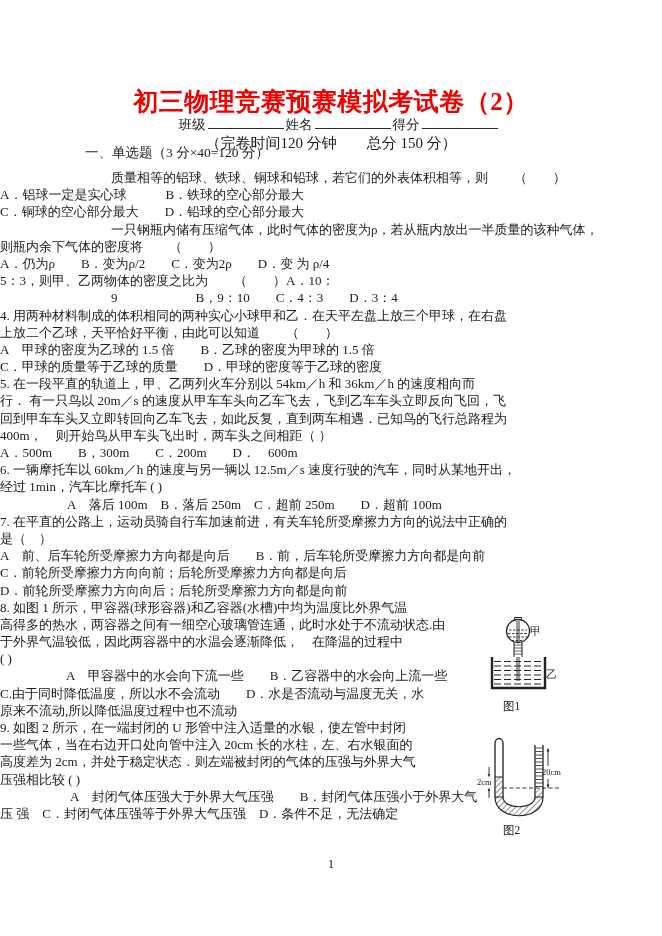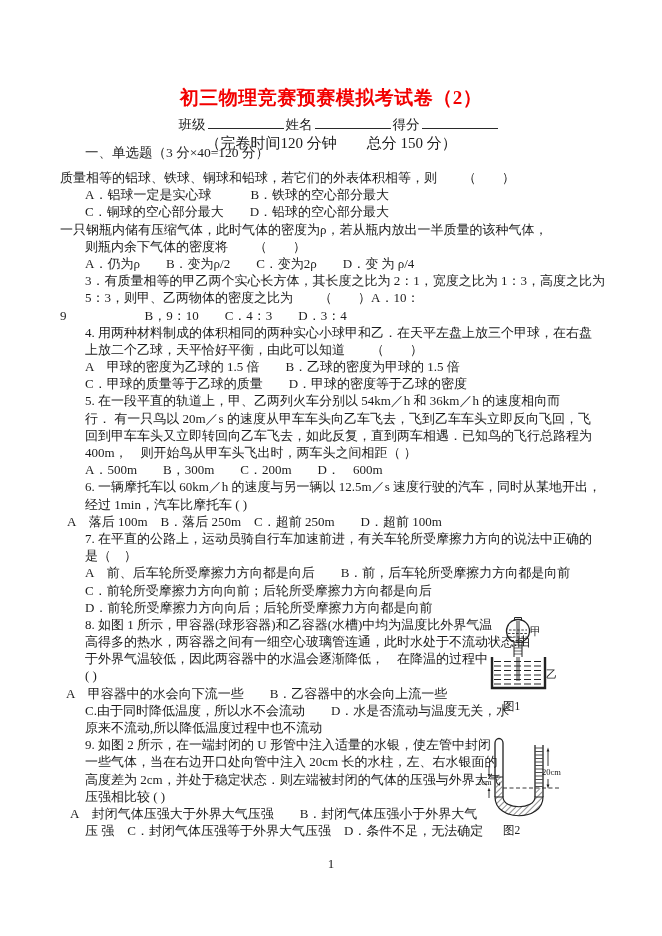--- a/index.html
+++ b/index.html
@@ -1,27 +1,27 @@
 <!DOCTYPE html>
 <html><head>
 <meta charset="utf-8">
 <style>
   html,body{margin:0;padding:0;background:#ffffff;}
   .page{position:relative;width:662px;height:936px;background:#ffffff;overflow:hidden;
         font-family:"Liberation Serif","DejaVu Serif",serif;color:#1b1b1b;}
   .title{position:absolute;top:85px;left:0;width:662px;text-align:center;
-         font-size:19px;font-weight:bold;letter-spacing:.5px;}
+         font-size:25px;font-weight:bold;letter-spacing:.5px;}
   .hdr1{position:absolute;top:114px;left:8px;width:662px;text-align:center;font-size:13.5px;}
   .hdr1 .blank{display:inline-block;width:76px;height:14px;border-bottom:1px solid #2a2a2a;
                vertical-align:baseline;margin:0 2px;}
   .hdr2{position:absolute;top:134px;left:0;width:662px;text-align:center;font-size:15px;}
   .section{position:absolute;top:144px;left:85px;font-size:13.5px;white-space:pre;}
   .lines{position:absolute;top:169px;left:0;width:662px;}
-  .line{height:17.2px;line-height:17.2px;font-size:13px;padding-left:85px;white-space:pre;}
-  .ind{padding-left:60px;}
+  .line{height:17.2px;line-height:17.2px;font-size:13px;white-space:pre;}
+  .ind{padding-left:111px;}
   .opt{}
   .opta{padding-left:70px;}
   .opt2{padding-left:67px;}
   .opt3{padding-left:66px;}
   .fig{position:absolute;}
   .fig text{font-family:"Liberation Serif","DejaVu Serif",serif;fill:#1b1b1b;}
   .pageno{position:absolute;top:856px;left:0;width:662px;text-align:center;font-size:13px;}
 </style>
 </head>
 <body>
@@ -36,21 +36,20 @@
 
   <div class="section">一、单选题（3 分×40=120 分）</div>
 
   <div class="lines">
       <div class="line ind">质量相等的铝球、铁球、铜球和铅球，若它们的外表体积相等，则　　（　　）</div>
       <div class="line opt">A．铝球一定是实心球　　　B．铁球的空心部分最大</div>
       <div class="line opt">C．铜球的空心部分最大　　D．铅球的空心部分最大</div>
       <div class="line ind">一只钢瓶内储有压缩气体，此时气体的密度为ρ，若从瓶内放出一半质量的该种气体，</div>
       <div class="line">则瓶内余下气体的密度将　　（　　）</div>
       <div class="line opt">A．仍为ρ　　B．变为ρ/2　　C．变为2ρ　　D．变 为 ρ/4</div>
-      <div class="line">3．有质量相等的甲乙两个实心长方体，其长度之比为 2：1，宽度之比为 1：3，高度之比为</div>
       <div class="line">5：3，则甲、乙两物体的密度之比为　　（　　）A．10：</div>
       <div class="line ind">9　　　　　　B，9：10　　C．4：3　　D．3：4</div>
       <div class="line">4. 用两种材料制成的体积相同的两种实心小球甲和乙．在天平左盘上放三个甲球，在右盘</div>
       <div class="line">上放二个乙球，天平恰好平衡，由此可以知道　　（　　）</div>
       <div class="line opt">A　甲球的密度为乙球的 1.5 倍　　B．乙球的密度为甲球的 1.5 倍</div>
       <div class="line opt">C．甲球的质量等于乙球的质量　　D．甲球的密度等于乙球的密度</div>
       <div class="line">5. 在一段平直的轨道上，甲、乙两列火车分别以 54km／h 和 36km／h 的速度相向而</div>
       <div class="line">行． 有一只鸟以 20m／s 的速度从甲车车头向乙车飞去，飞到乙车车头立即反向飞回，飞</div>
       <div class="line">回到甲车车头又立即转回向乙车飞去，如此反复，直到两车相遇．已知鸟的飞行总路程为</div>
       <div class="line">400m，　则开始鸟从甲车头飞出时，两车头之间相距（ ）</div>

